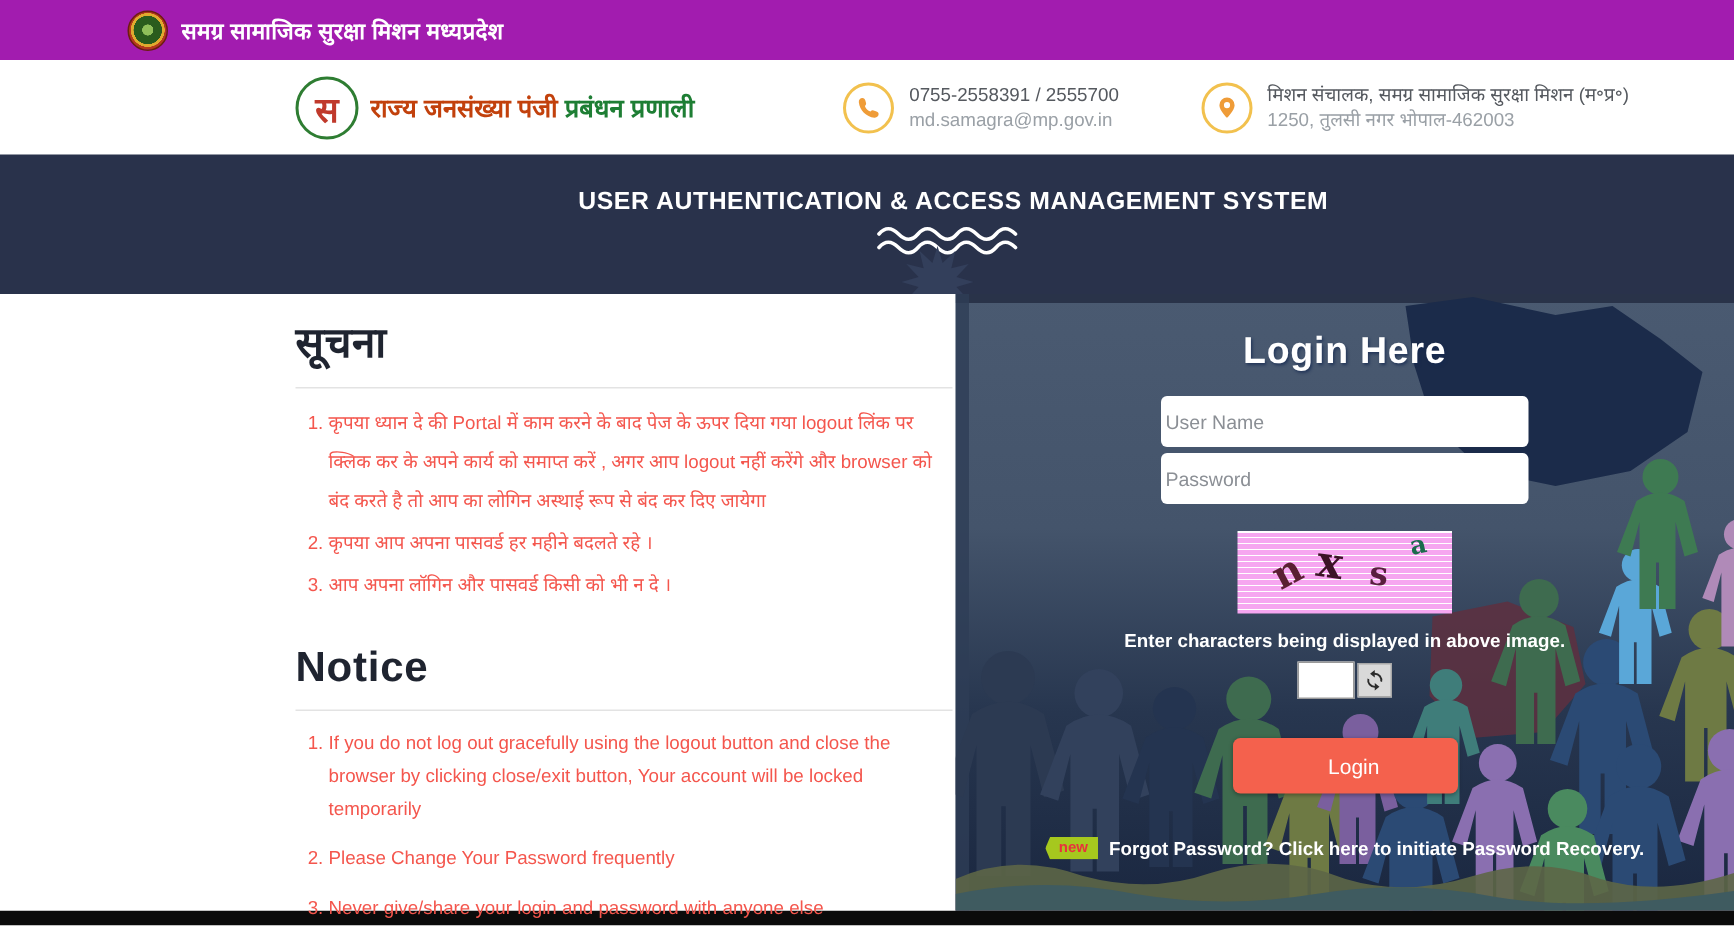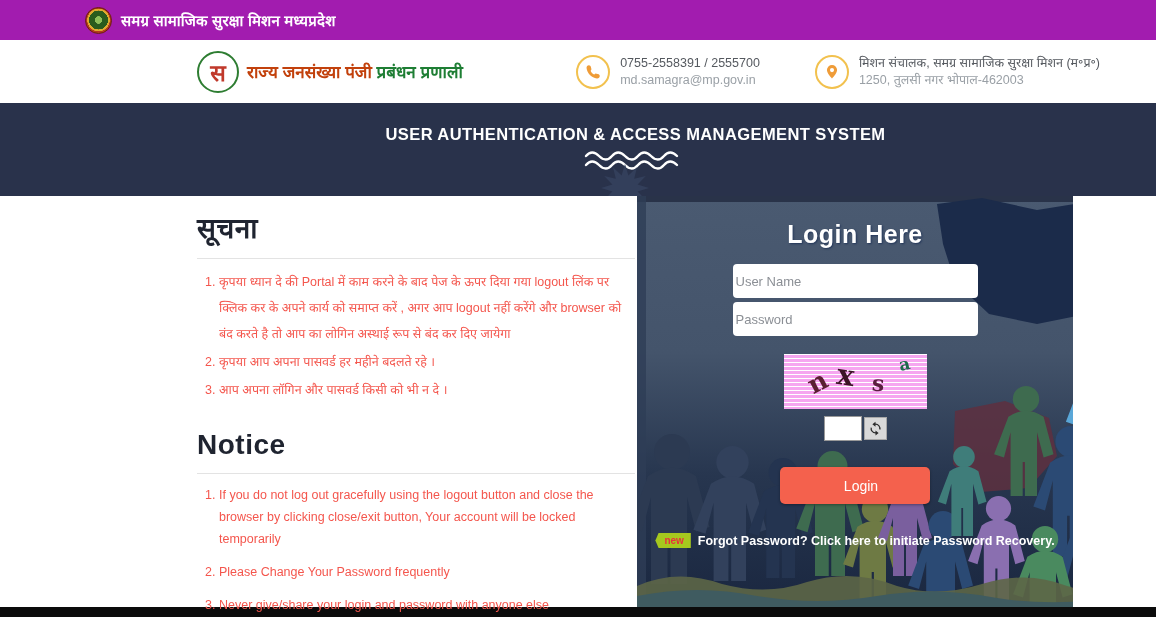--- a/index.html
+++ b/index.html
@@ -12,21 +12,21 @@
     border:1px solid #6b1e10; margin-right:9px; }
   .topbar-title { color:#ffffff; font-size:15px; font-weight:bold; letter-spacing:.2px; }
 
   
   .header { height:63px; background:#ffffff; display:flex; align-items:center; }
   .brand { margin-left:197px; display:flex; align-items:center; gap:8px; }
   .brand-logo { width:42px; height:42px; border-radius:50%; border:2px solid #2e7d32; background:#fff;
     color:#c0392b; font-weight:bold; font-size:23px; display:flex; align-items:center; justify-content:center; }
   .brand-title { font-size:17px; font-weight:bold; }
   .brand-title .red { color:#c2410c;margin-top:31px; } .brand-title .green { color:#1e7e34; }
-  .contact { display:flex; margin-left:auto; margin-right:56px; gap:55px; }
+  .contact { display:flex; margin-left:auto; margin-right:70px; gap:55px; }
   .contact-item { display:flex; align-items:center; gap:10px; }
   .c-icon { width:34px; height:34px; border-radius:50%; border:2px solid #f2c14e; display:flex; align-items:center; justify-content:center; }
   .c-lines { font-size:12.5px; line-height:17px; }
   .c-l1 { color:#55595f; } .c-l2 { color:#9aa0a6; }
 
   
   .banner { height:93px; background:#29324b; position:relative; overflow:hidden; }
   .banner-inner { padding-top:22px; padding-left:115px; text-align:center; }
   .banner-title { color:#fff; font-size:16.5px; font-weight:bold; letter-spacing:.4px; }
   .waves { margin-top:6px; }
@@ -37,21 +37,21 @@
   .left { width:637px; background:#fff; }
   .left-inner { margin-left:197px; width:438px; padding-top:12px; }
   .h-lg { font-size:28px; font-weight:bold; color:#1f2430; letter-spacing:.5px; }
   .rule { border:none; border-top:1px solid #e3e3e3; margin:12px 0 10px; }
   ol.notice-list { padding-left:22px; color:#f4564d; font-size:12.5px; }
   ol.hi li { line-height:26px; margin-bottom:2px; }
   ol.en li { line-height:22px; margin-bottom:11px; }
   .notice-head { margin-top:26px; }
 
   
-  .right { width:436px; position:relative; overflow:hidden;
+  .right { width:519px; position:relative; overflow:hidden;
     background:linear-gradient(180deg,#4a5a71 0%, #44546b 38%, #27364f 68%, #1a2740 100%); }
   .crowd { position:absolute; inset:0; z-index:0; }
   .login-col { position:relative; z-index:2; width:245px; margin:0 auto; padding-top:24px; text-align:center; }
   .login-heading { color:#fff; font-size:25px; font-weight:bold; letter-spacing:.5px; text-shadow:1px 1px 2px rgba(20,40,80,.7); }
   .txt-input { width:245px; height:34px; border:none; border-radius:4px; padding:0 3px; font-size:13px; color:#333; display:block; }
   .txt-input::placeholder { color:#8b8f95; }
   .mt-user { margin-top:15px; } .mt-pass { margin-top:4px; }
   .captcha-box { width:143px; height:55px; margin:18px auto 0; position:relative; overflow:hidden;
     background:repeating-linear-gradient(180deg,#ffffff 0 1px, #f6a6f0 1px 4px); }
   .cap { position:absolute; font-weight:bold; font-family:"DejaVu Serif", serif; }
@@ -188,20 +188,21 @@
     <div class="login-col">
       <h2 class="login-heading">Login Here</h2>
       <input class="txt-input mt-user" type="text" placeholder="User Name" style="">
       <input class="txt-input mt-pass" type="password" placeholder="Password" style="">
       <div class="captcha-box">
         <span class="cap cap-n">n</span>
         <span class="cap cap-x">x</span>
         <span class="cap cap-s">s</span>
         <span class="cap cap-a">a</span>
       </div>
+      <div class="captcha-instruction">Enter characters being displayed in above image.</div>
       <div class="captcha-row">
         <input class="captcha-input" type="text" style="">
         <button class="refresh-btn">
           <svg width="15" height="15" viewBox="0 0 24 24">
             <path fill="#2b2b2b" d="M12 4V1L7 5l5 4V6a6 6 0 0 1 5.9 7.1l1.9.7A8 8 0 0 0 12 4zm0 14a6 6 0 0 1-5.9-7.1l-1.9-.7A8 8 0 0 0 12 20v3l5-4-5-4v3z"></path>
           </svg>
         </button>
       </div>
       <button class="login-btn">Login</button>
       <div class="forgot-row">

